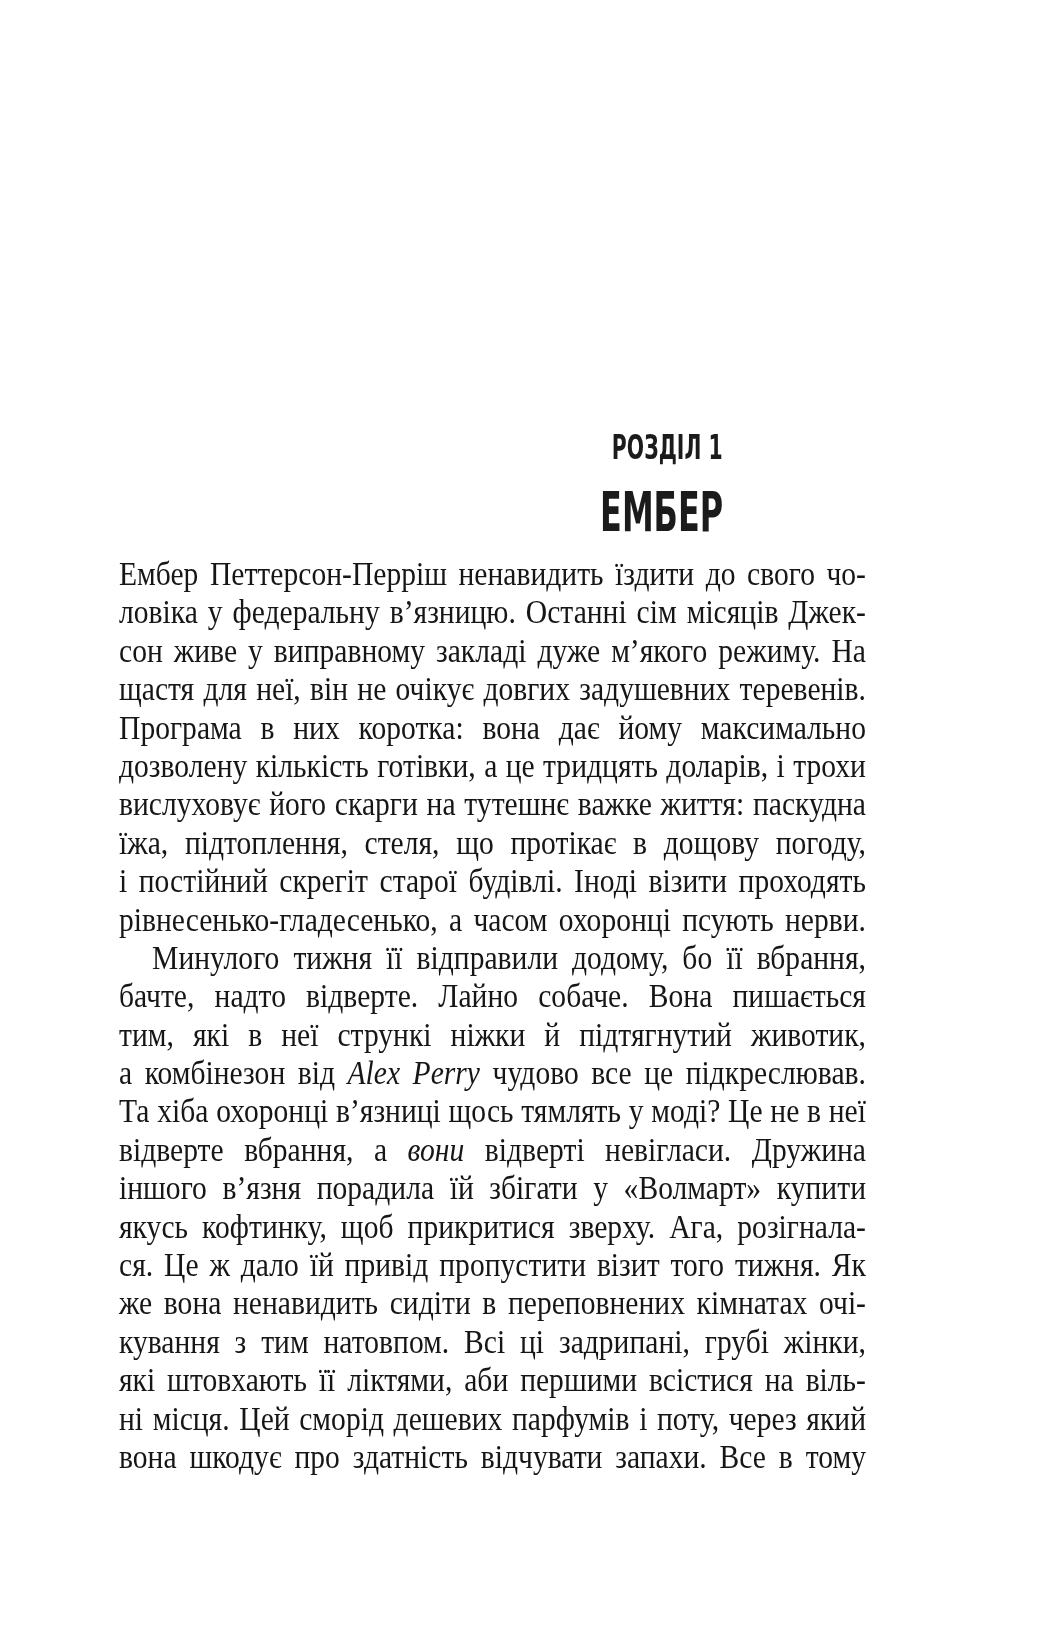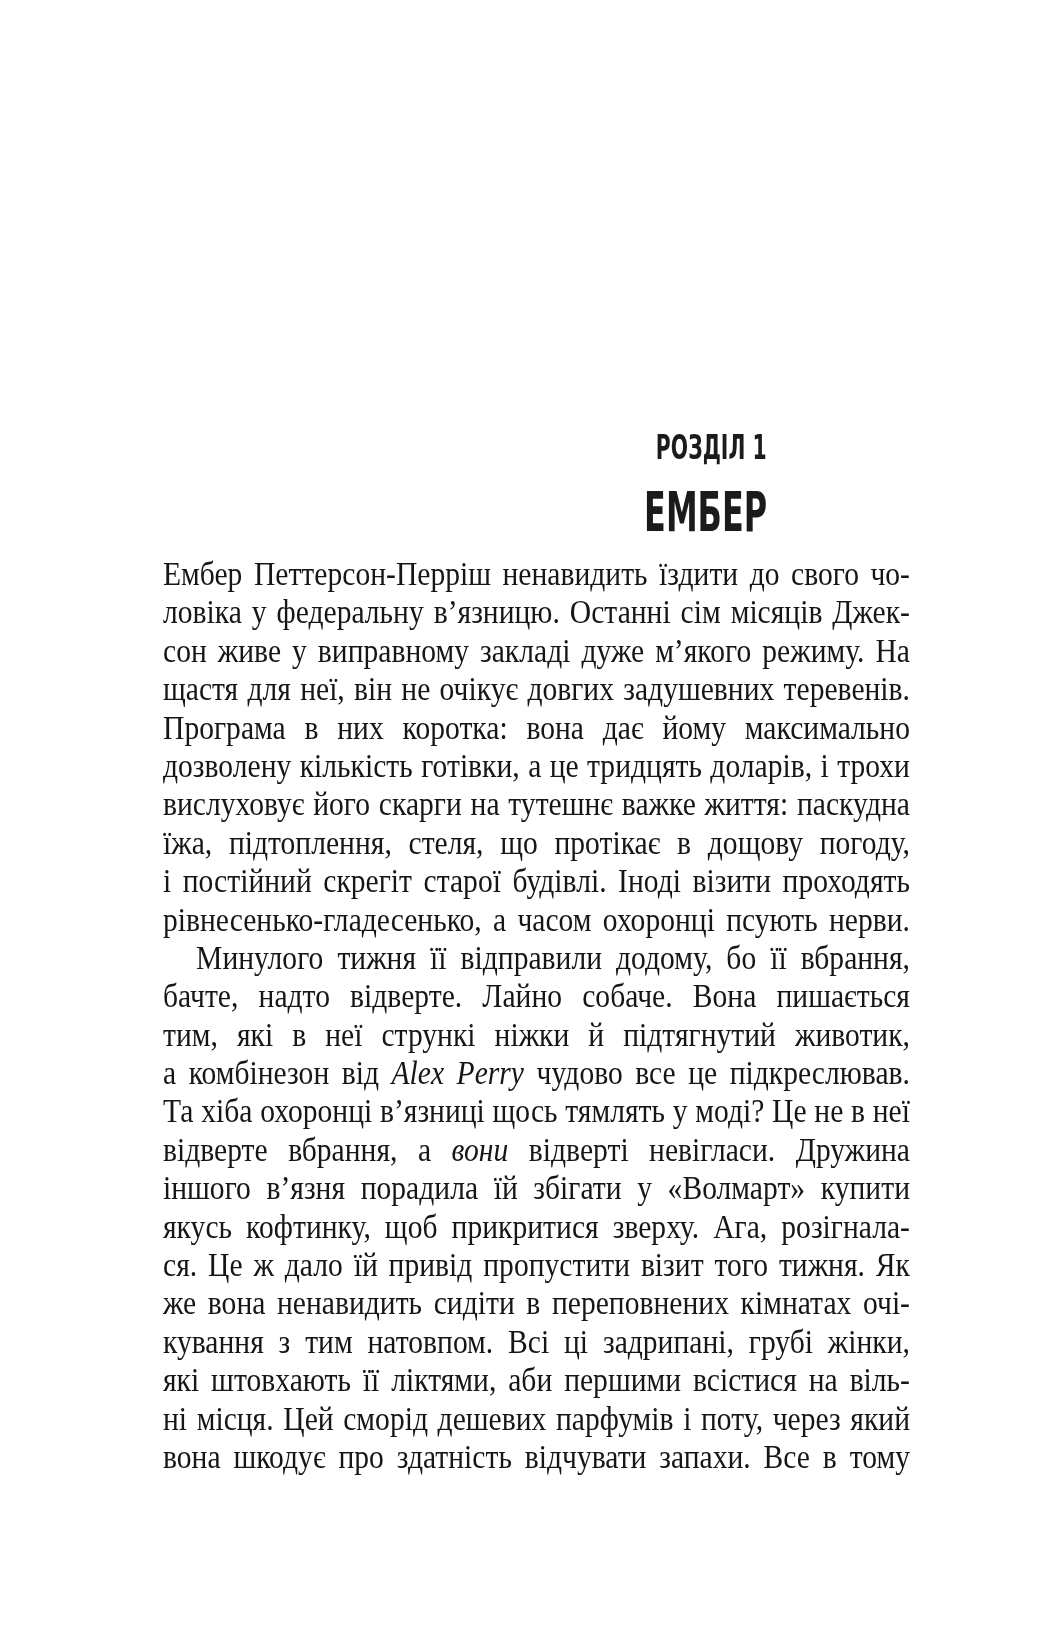--- a/index.html
+++ b/index.html
@@ -6,21 +6,20 @@
     margin: 0;
     padding: 0;
     background: #ffffff;
   }
   .page {
     position: relative;
     width: 896px;
     height: 1630px;
     background: #ffffff;
     overflow: hidden;
-    margin-left: 44px;
   }
   .chapter-label {
     position: absolute;
     top: 430px;
     right: 173px;
     font-family: "DejaVu Sans", sans-serif;
     font-weight: bold;
     font-size: 34px;
     line-height: 34px;
     letter-spacing: 0px;

